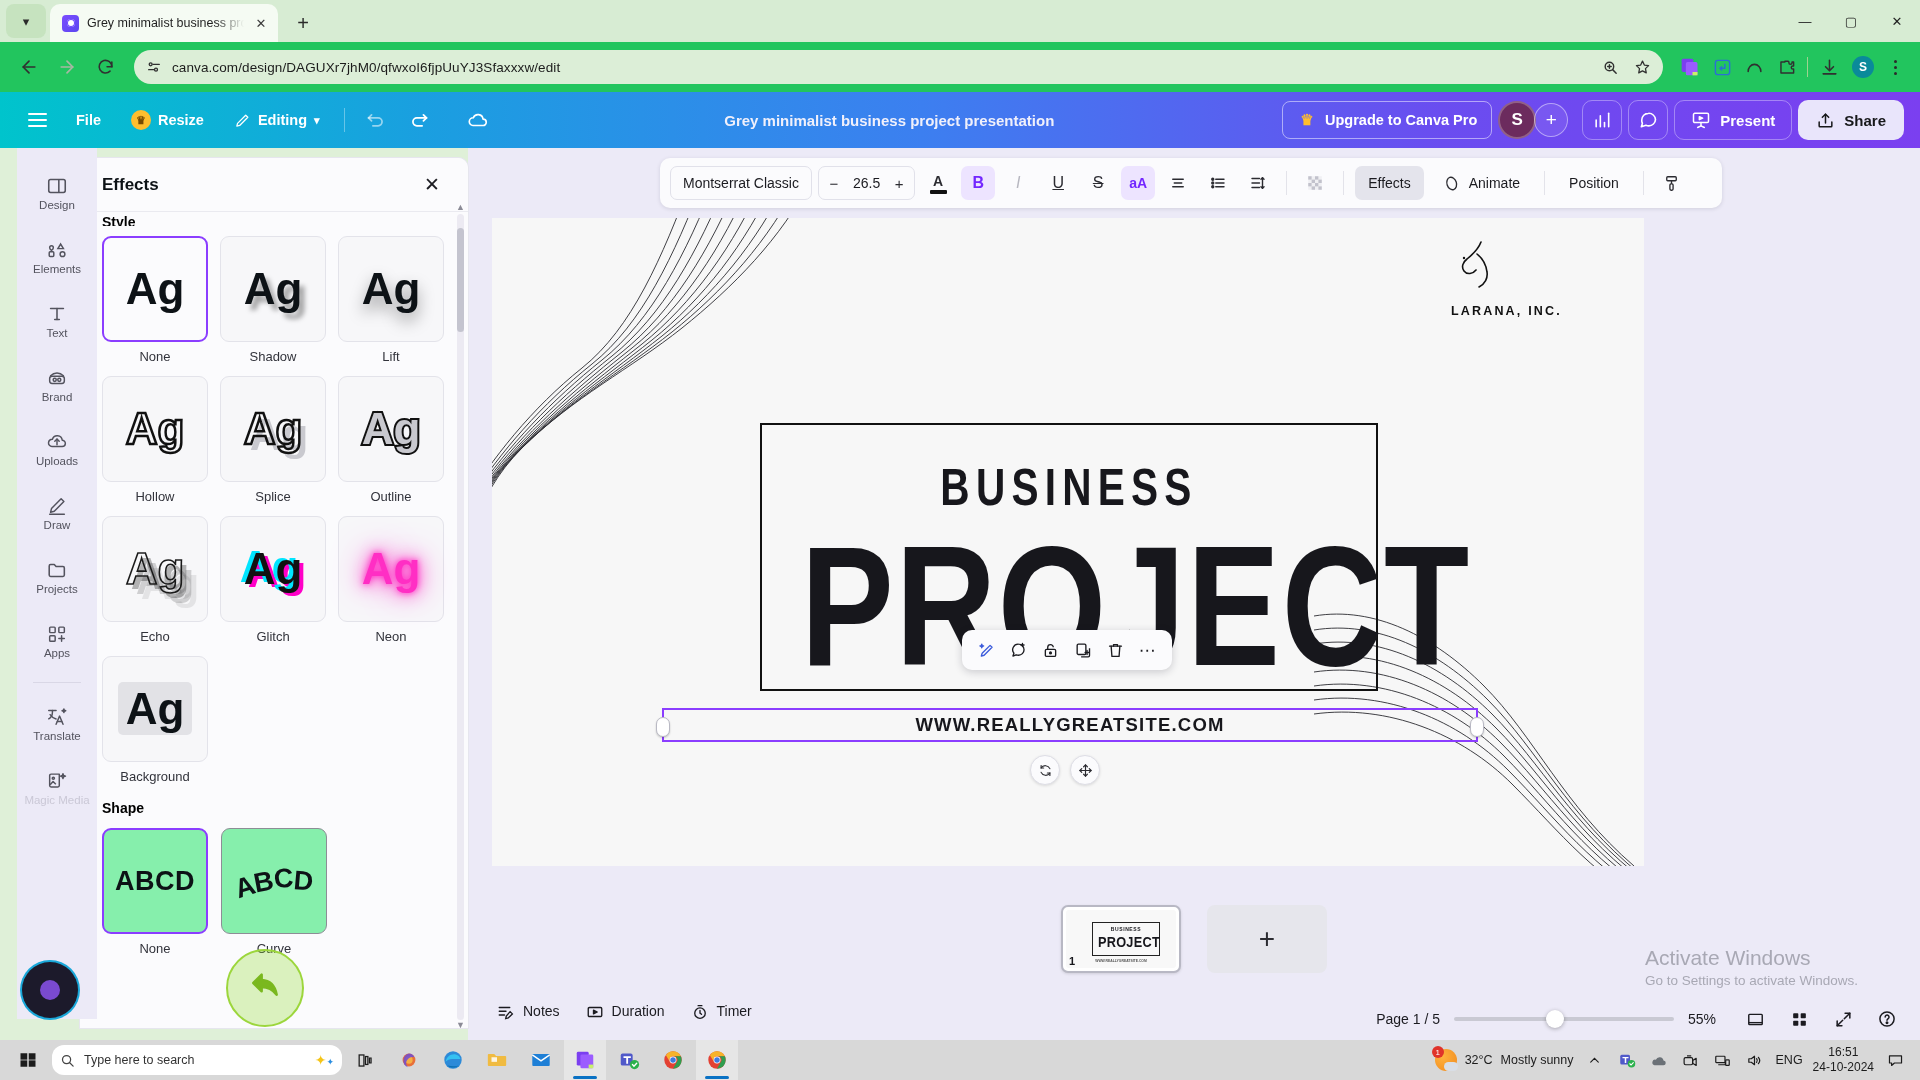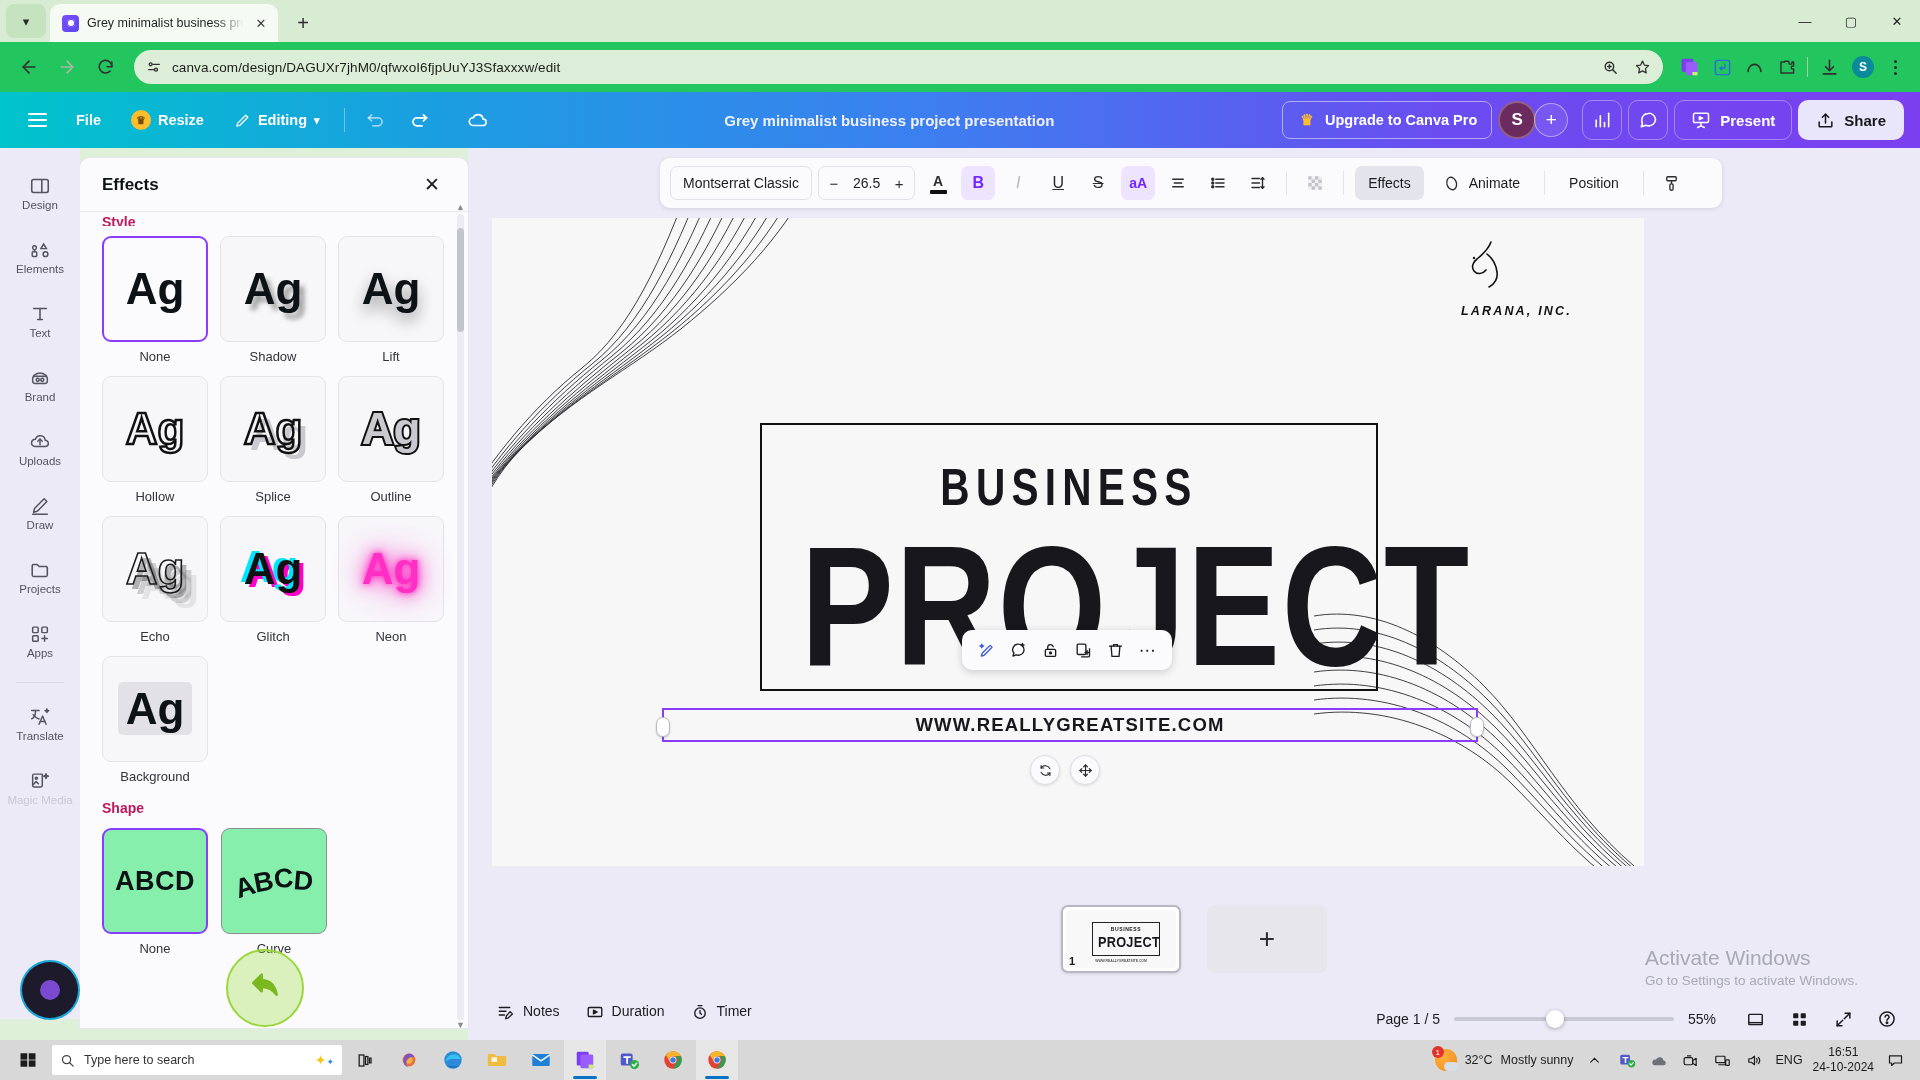--- a/index.html
+++ b/index.html
@@ -145,21 +145,21 @@
     font-size:15px;font-weight:700;color:#fff;
   }
   .share {
     height: 40px; padding: 0 18px; border-radius: 10px; background:#e9e5fb;
     display:flex;align-items:center;gap:9px;
     font-size:15px;font-weight:600;color:#17181a;
   }
 
   
   .rail {
-    position: absolute; left: 0; top: 148px; width: 80px; height: 871px;
+    position: absolute; left: 17px; top: 148px; width: 80px; height: 871px;
     background: #eceaf7; display: flex; flex-direction: column; align-items: center;
     padding-top: 14px; gap: 2px; z-index: 5;
   }
   .rail-item {
     width: 72px; height: 62px; border-radius: 10px;
     display: flex; flex-direction: column; align-items: center; justify-content: center; gap: 3px;
     color: #53535e; font-size: 11.5px;
   }
   .rail-item .lbl { font-size: 11.5px; line-height: 1; }
   .rail-div { width: 48px; height: 1px; background: #d9d7e6; margin: 8px 0; }
@@ -171,21 +171,21 @@
     box-shadow: 0 0 0 1px #e6e6ee;
     overflow: hidden; z-index: 4;
   }
   .panel-head {
     height: 54px; display: flex; align-items: center; justify-content: space-between;
     padding: 0 20px 0 22px; border-bottom: 1px solid #eaeaf0; background:#fbfbfd;
   }
   .panel-title { font-size: 17px; font-weight: 700; color: #0d1216; }
   .panel-close { width: 32px; height: 32px; display:flex;align-items:center;justify-content:center; color:#1c1c21; font-size:19px;}
   .panel-body { padding: 0 22px 20px 22px; position: relative; }
-  .sect-label { font-size: 14px; font-weight: 700; color: #be185d; margin: 16px 0 12px; }
+  .sect-label { font-size: 14px; font-weight: 700; color: #000000; margin: 16px 0 12px; }
   .sect-clip { height: 12px; overflow: hidden; margin-top: 2px; }
   .grid3 { display: grid; grid-template-columns: repeat(3, 106px); gap: 12px 12px; }
   .grid2 { display: grid; grid-template-columns: repeat(2, 106px); gap: 12px 13px; }
   .swatch {
     width: 106px; height: 106px; border-radius: 9px; background: #f7f7f9;
     border: 1px solid #e3e3ea;
     display: flex; align-items: center; justify-content: center;
     font-size: 44px; font-weight: 800; color: #0d1216; position: relative;
   }
   .swatch.sel { border: 2px solid #8b3dff; background:#fbfbfd; }
@@ -250,21 +250,21 @@
   .chip {
     height: 34px; padding: 0 13px; border-radius: 7px;
     display:flex;align-items:center;gap:7px; font-size:14px; color:#1b1b20;
   }
   .chip.on { background: #e4e4ec; }
 
   .slide {
     position: absolute; left: 492px; top: 218px; width: 1152px; height: 648px;
     background: #f7f7f7; overflow: hidden;
   }
-  .logo-wrap { position: absolute; right: 72px; top: 20px; text-align: center; font-style: italic; }
+  .logo-wrap { position: absolute; right: 82px; top: 20px; text-align: center; }
   .logo-mark { font-size: 44px; color: #111; line-height: 1; font-family: "Liberation Serif", serif; }
   .logo-txt { font-size: 12.5px; letter-spacing: 2.2px; color: #111; font-weight: 700; margin-top: 10px;}
   .title-box {
     position: absolute; left: 268px; top: 205px; width: 618px; height: 268px;
     border: 2px solid #111; background: transparent;
   }
   .t-business {
     position: absolute; left: 0; right: 0; top: 32px; text-align: center;
     font-size: 52px; font-weight: 800; letter-spacing: 8px; color: #17171c;
     font-family: "Liberation Sans Narrow","Liberation Sans", sans-serif;
@@ -359,21 +359,21 @@
   }
   .rec i { width: 20px; height: 20px; border-radius: 50%; background:#7a4ad0; display:block;}
 
   
   .taskbar {
     position: absolute; left: 0; top: 1040px; width: 1920px; height: 40px;
     background: #d8d8d8; display: flex; align-items: center; padding: 0 6px; gap: 2px;
   }
   .tb-start { width: 44px; height: 40px; display:flex;align-items:center;justify-content:center;}
   .tb-search {
-    width: 290px; height: 30px; background: #fff; border-radius: 2px;
+    width: 290px; height: 30px; background: #fff; border-radius: 12px;
     display: flex; align-items: center; padding: 0 8px; gap: 9px;
     font-size: 12.5px; color: #333; position: relative;
   }
   .tb-app { width: 42px; height: 40px; display:flex;align-items:center;justify-content:center; position:relative;}
   .tb-app.active { background: #e6e6e6; }
   .tb-app.active::after {
     content:""; position:absolute; bottom:1px; left:9px; right:9px; height:3px; background:#0a72c4; border-radius:2px;
   }
   .tray { margin-left: auto; display:flex; align-items:center; gap:10px; padding-right: 8px; font-size:12.5px; color:#1c1c1c;}
   .tray-ico { width: 22px; display:flex;align-items:center;justify-content:center;}

